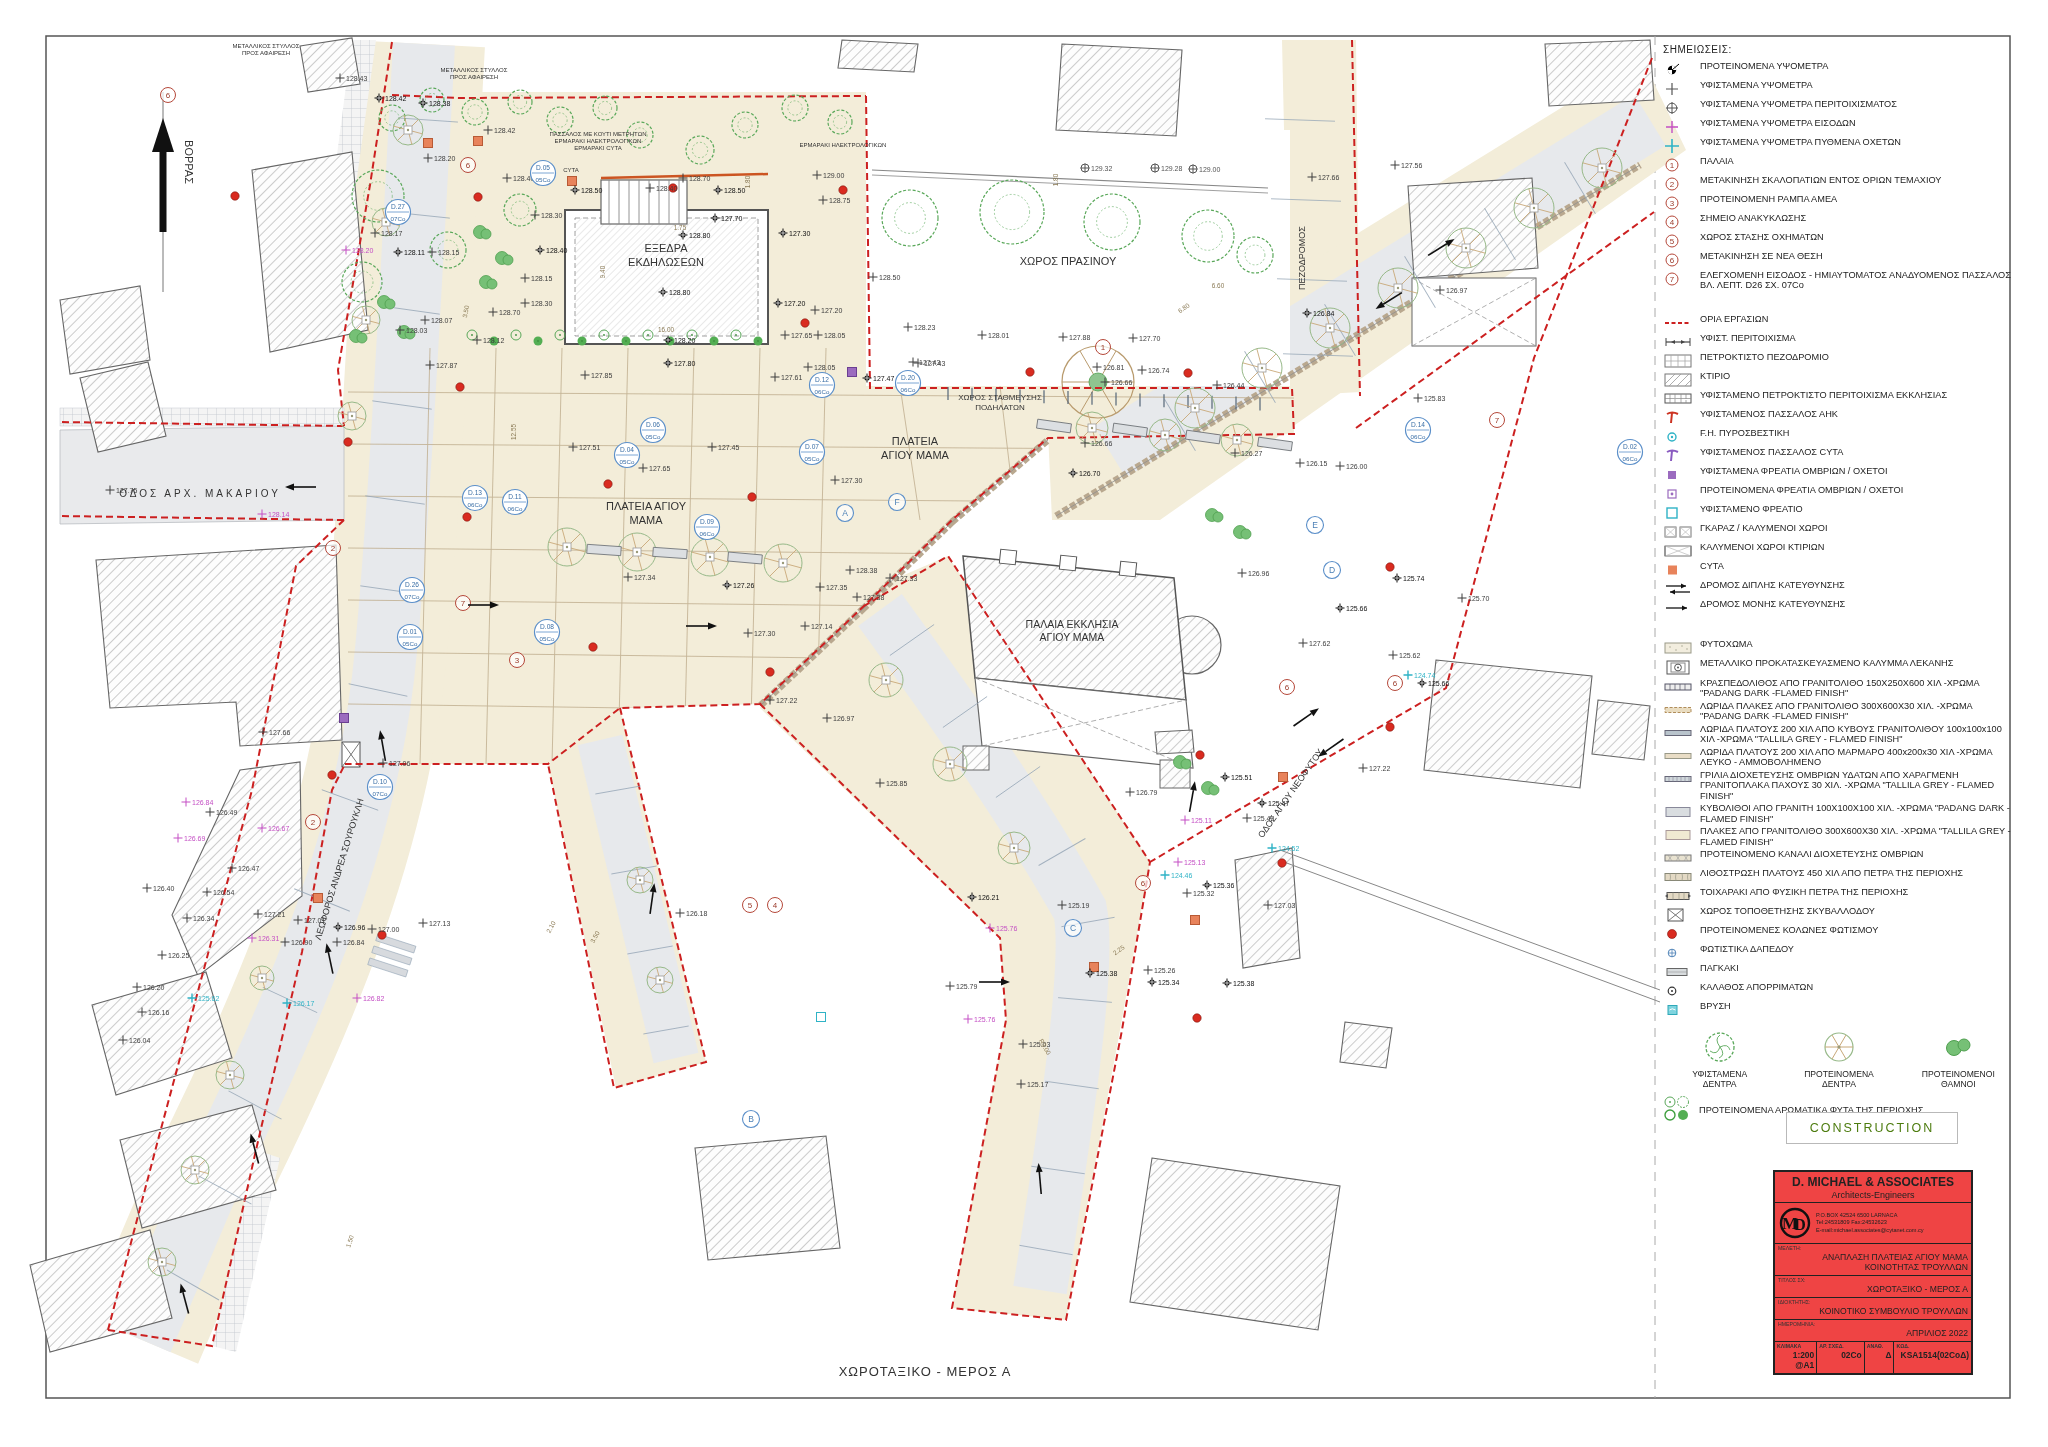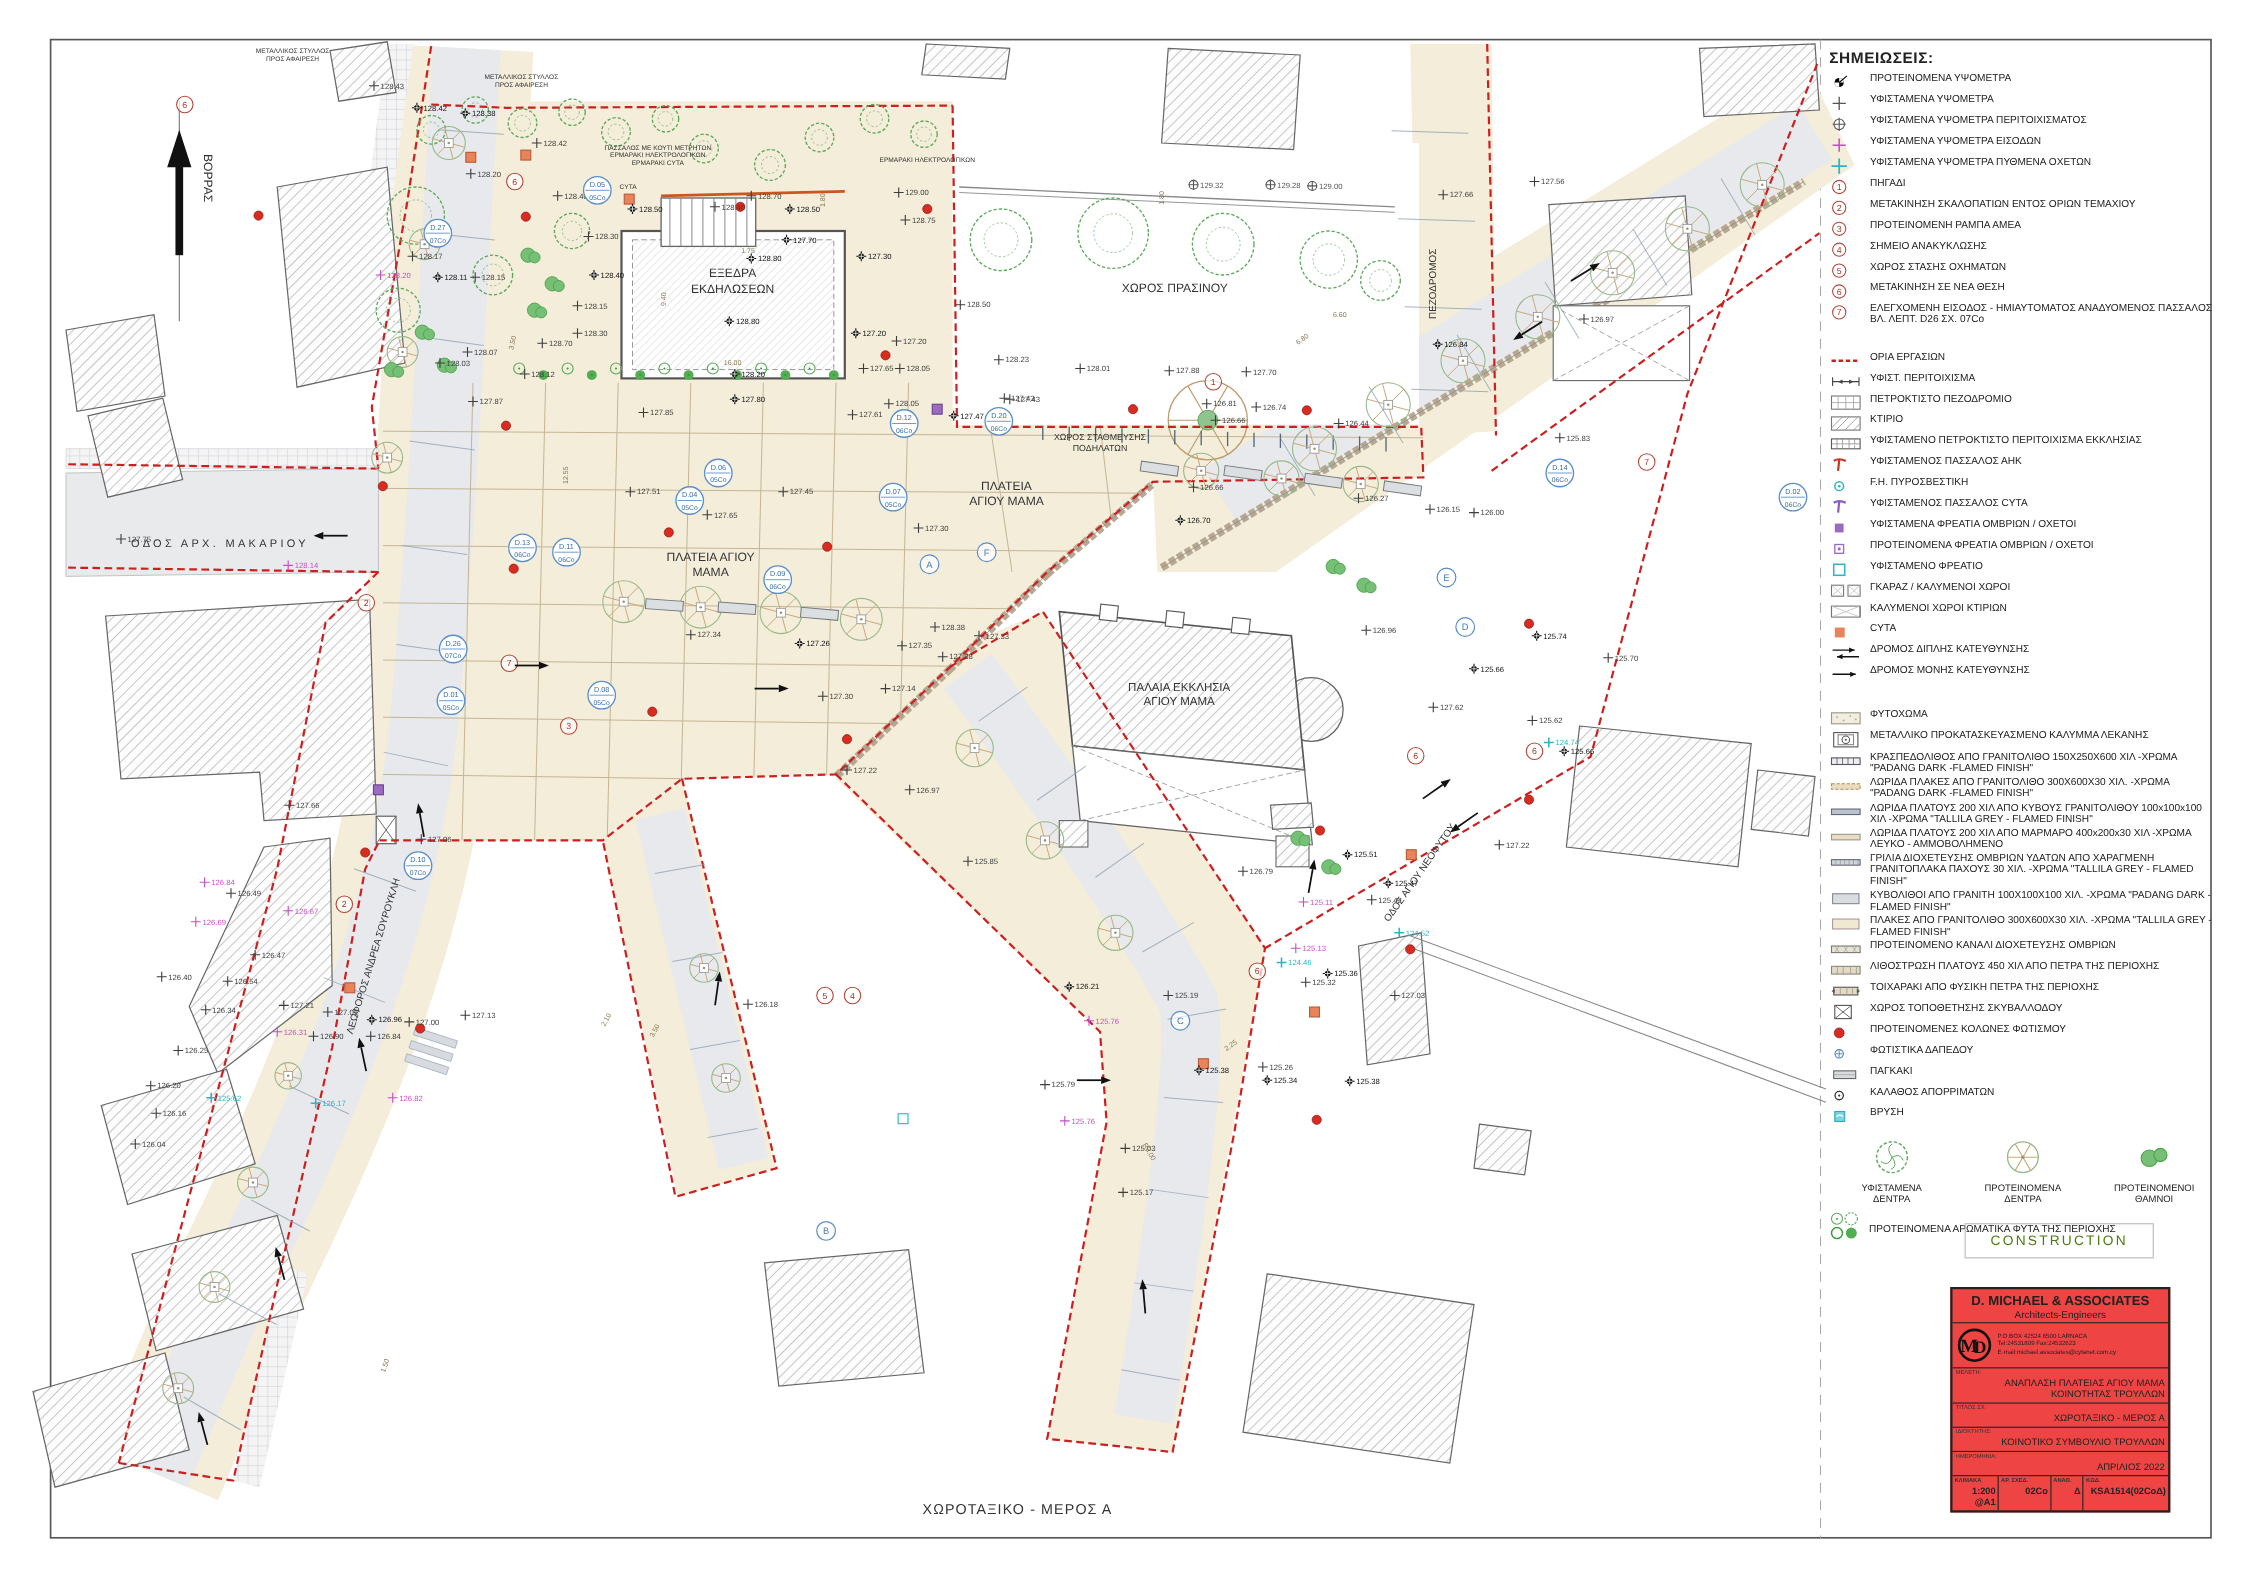--- a/index.html
+++ b/index.html
@@ -1,21 +1,21 @@
 <!DOCTYPE html>
 <html><head>
 <meta charset="utf-8">
 <style>
   html,body{margin:0;padding:0;background:#fff;}
   .sheet{position:relative;width:2048px;height:1447px;background:#fff;overflow:hidden;
          font-family:"Liberation Sans",sans-serif;color:#222;}
   #plan-svg{position:absolute;left:0;top:0;width:2048px;height:1447px;}
   
   .legend{position:absolute;left:1663px;top:44px;width:352px;z-index:5;}
-  .legend-title{font-size:14px;font-weight:bold;margin-bottom:6px;letter-spacing:.5px;}
+  .legend-title{font-size:10px;font-weight:normal;margin-bottom:6px;letter-spacing:.5px;}
   .lrow{display:flex;align-items:flex-start;gap:5px;margin-bottom:2px;}
   .lrow.gap{margin-top:23px;}
   .lsym{flex:0 0 32px;display:flex;justify-content:flex-start;padding-top:1px;}
   .ltxt{font-size:9.2px;line-height:1.14;color:#222;}
   .ltrees{display:flex;gap:6px;margin-top:12px;}
   .ltree{flex:1;text-align:center;}
   .ltree .cap{font-size:8.6px;line-height:1.1;margin-top:2px;}
   .larom{display:flex;align-items:center;gap:8px;margin-top:6px;}
   
   .stamp{position:absolute;left:1786px;top:1076px;width:170px;height:30px;z-index:5;
@@ -1739,21 +1739,21 @@
           </span>
           <span class="ltxt">ΥΦΙΣΤΑΜΕΝΑ ΥΨΟΜΕΤΡΑ ΠΥΘΜΕΝΑ ΟΧΕΤΩΝ</span>
         </div>
         <div class="lrow">
           <span class="lsym">
             <svg width="32" height="16" viewBox="0 0 32 16">
               <circle cx="9" cy="8" r="6" fill="none" stroke="#b5483a"></circle>
               <text x="9" y="10.8" font-size="8" fill="#9a3a2a" text-anchor="middle" font-family="Liberation Sans,sans-serif">1</text>
             </svg>
           </span>
-          <span class="ltxt">ΠΗΓΑΔΙ</span>
+          <span class="ltxt">ΠΑΛΑΙΑ</span>
         </div>
         <div class="lrow">
           <span class="lsym">
             <svg width="32" height="16" viewBox="0 0 32 16">
               <circle cx="9" cy="8" r="6" fill="none" stroke="#b5483a"></circle>
               <text x="9" y="10.8" font-size="8" fill="#9a3a2a" text-anchor="middle" font-family="Liberation Sans,sans-serif">2</text>
             </svg>
           </span>
           <span class="ltxt">ΜΕΤΑΚΙΝΗΣΗ ΣΚΑΛΟΠΑΤΙΩΝ ΕΝΤΟΣ ΟΡΙΩΝ ΤΕΜΑΧΙΟΥ</span>
         </div>

